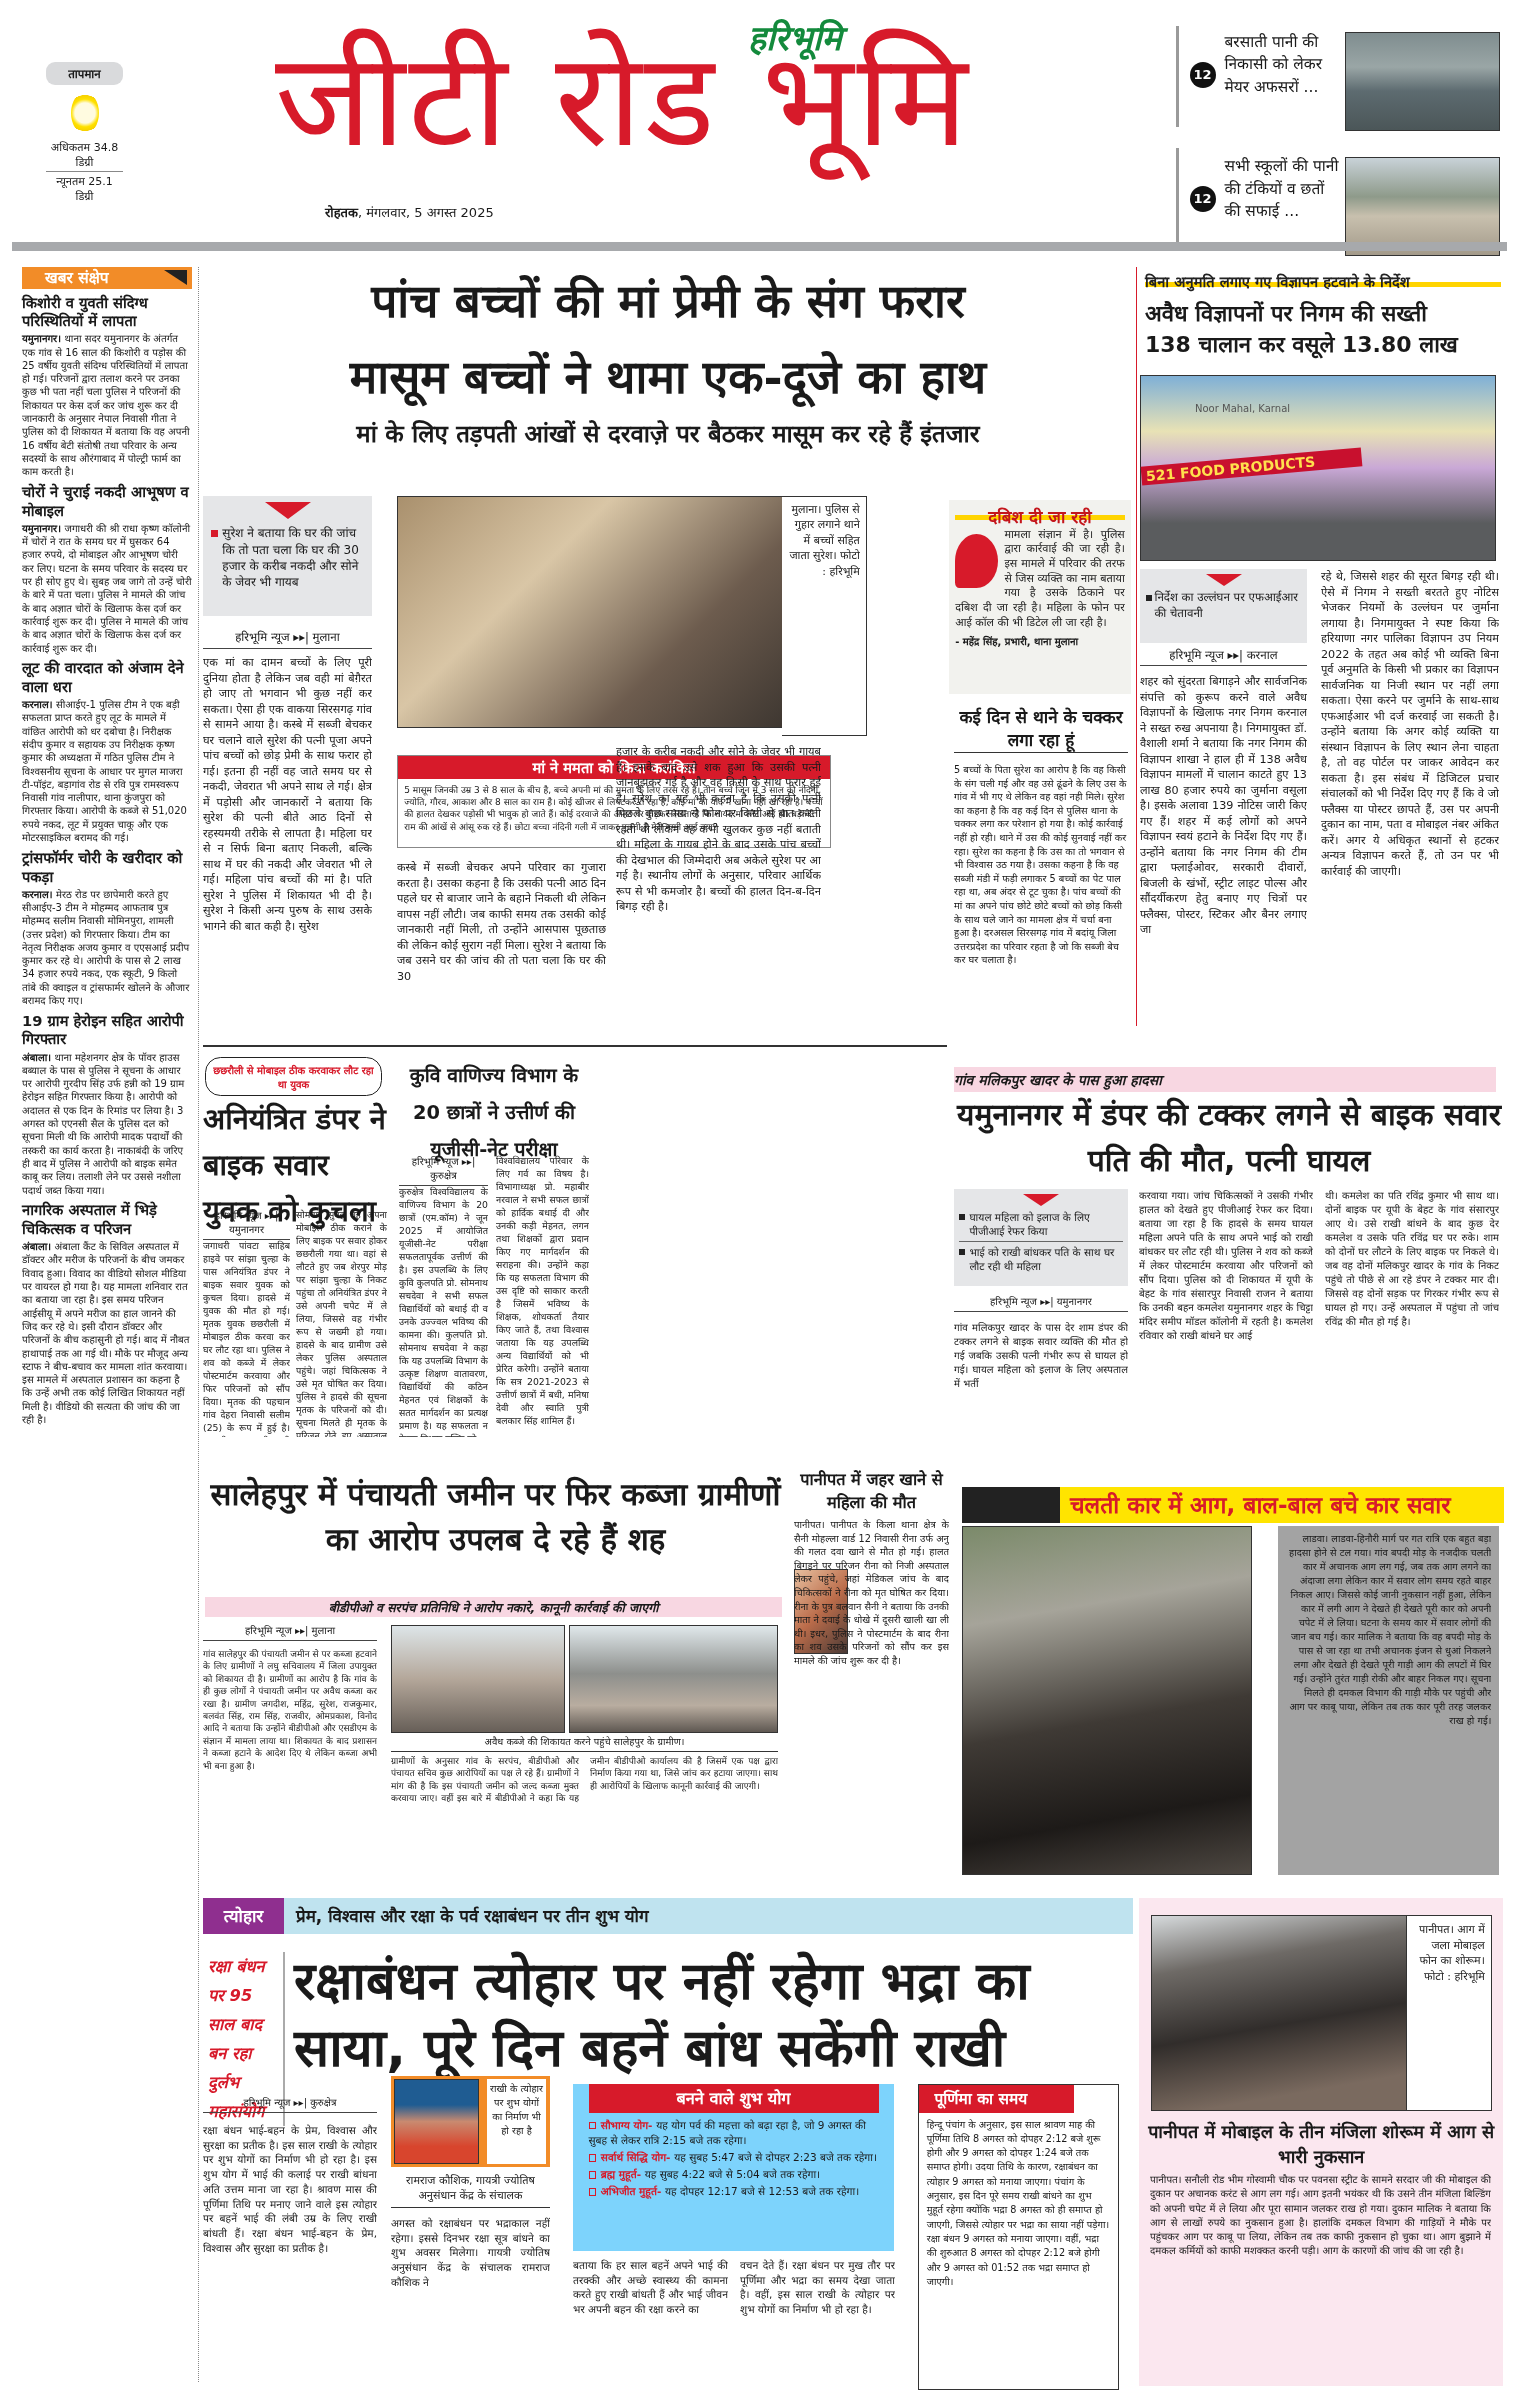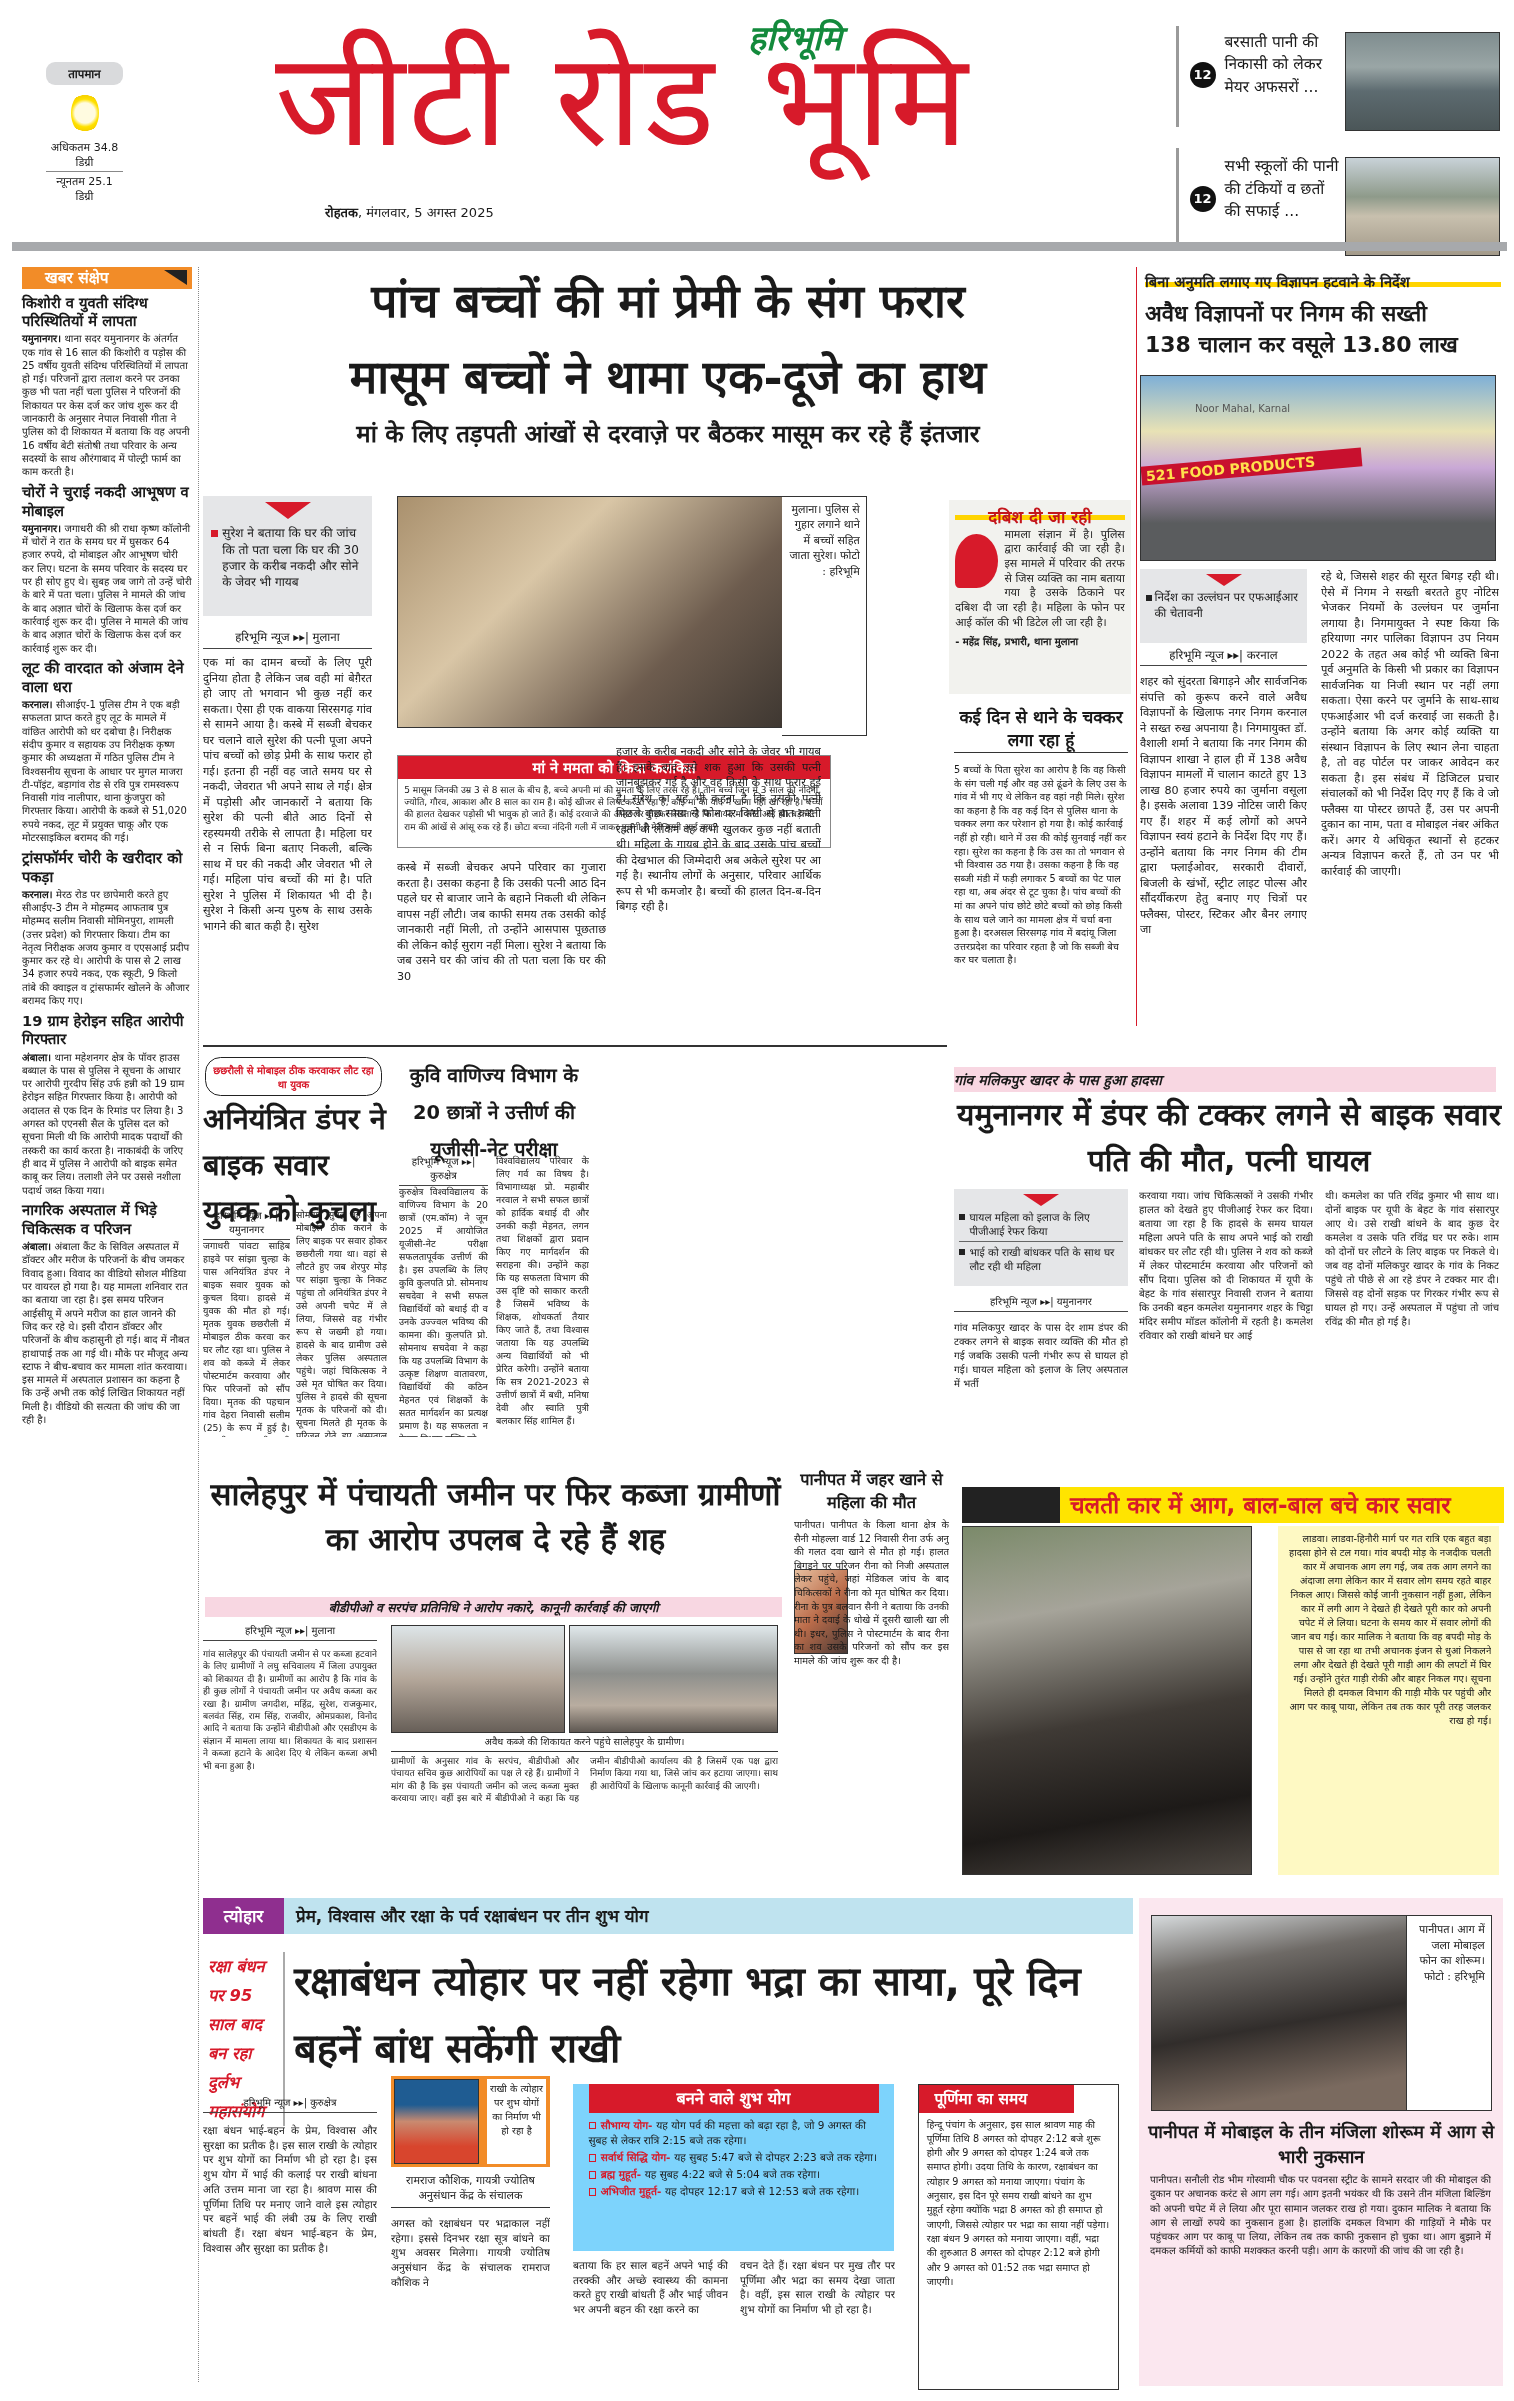--- a/index.html
+++ b/index.html
@@ -179,30 +179,30 @@
 <p class="abs body" style="left:391px;top:1755px;width:387px;height:120px;overflow:hidden;font-size:9px;line-height:12.4px;column-count:2;column-gap:11px">ग्रामीणों के अनुसार गांव के सरपंच, बीडीपीओ और पंचायत सचिव कुछ आरोपियों का पक्ष ले रहे हैं। ग्रामीणों ने मांग की है कि इस पंचायती जमीन को जल्द कब्जा मुक्त करवाया जाए। वहीं इस बारे में बीडीपीओ ने कहा कि यह जमीन बीडीपीओ कार्यालय की है जिसमें एक पक्ष द्वारा निर्माण किया गया था, जिसे जांच कर हटाया जाएगा। साथ ही आरोपियों के खिलाफ कानूनी कार्रवाई की जाएगी।</p>
 
 <div class="abs" style="left:794px;top:1468px;width:155px;font-size:16.3px;line-height:23px;text-align:center;font-weight:bold">पानीपत में जहर खाने से महिला की मौत</div>
 <div class="abs img warm" style="left:794px;top:1569px;width:54px;height:85px;background:linear-gradient(135deg,#e8c0a0,#bb6c4a 50%,#4a3a36)"></div>
 <p class="abs body" style="left:794px;top:1518px;width:155px;height:356px;overflow:hidden;font-size:9.7px;line-height:13.6px;text-indent:0">पानीपत। पानीपत के किला थाना क्षेत्र के सैनी मोहल्ला वार्ड 12 निवासी रीना उर्फ अनु की गलत दवा खाने से मौत हो गई। हालत बिगड़ने पर परिजन रीना को निजी अस्पताल लेकर पहुंचे, जहां मेडिकल जांच के बाद चिकित्सकों ने रीना को मृत घोषित कर दिया। रीना के पुत्र बलवान सैनी ने बताया कि उनकी माता ने दवाई के धोखे में दूसरी खाली खा ली थी। इधर, पुलिस ने पोस्टमार्टम के बाद रीना का शव उसके परिजनों को सौंप कर इस मामले की जांच शुरू कर दी है।</p>
 
 <div class="abs" style="left:962px;top:1487px;width:542px;height:36px;background:linear-gradient(90deg,#222 0,#222 18%,#ffe400 18%)">
   <span style="position:absolute;left:108px;top:1.5px;font-size:23px;line-height:33px;font-weight:bold;color:#d71a2a;white-space:nowrap">चलती कार में आग, बाल-बाल बचे कार सवार</span>
 </div>
 <div class="abs img dark" style="left:962px;top:1526px;width:290px;height:349px;background:linear-gradient(170deg,#7b8a6a,#a6a49a 25%,#3f3a35 55%,#1d1a18 80%,#4e4842)"></div>
-<div class="abs" style="left:1278px;top:1526px;width:221px;height:349px;background:#fef9c3;padding:6.2px 7.7px">
+<div class="abs" style="left:1278px;top:1526px;width:221px;height:349px;background:#a3a3a3;padding:6.2px 7.7px">
   <p style="font-size:9.7px;line-height:14px;text-align:right;height:333px;overflow:hidden">लाडवा। लाडवा-हिनौरी मार्ग पर गत रात्रि एक बहुत बड़ा हादसा होने से टल गया। गांव बपदी मोड़ के नजदीक चलती कार में अचानक आग लग गई, जब तक आग लगने का अंदाजा लगा लेकिन कार में सवार लोग समय रहते बाहर निकल आए। जिससे कोई जानी नुकसान नहीं हुआ, लेकिन कार में लगी आग ने देखते ही देखते पूरी कार को अपनी चपेट में ले लिया। घटना के समय कार में सवार लोगों की जान बच गई। कार मालिक ने बताया कि वह बपदी मोड़ के पास से जा रहा था तभी अचानक इंजन से धुआं निकलने लगा और देखते ही देखते पूरी गाड़ी आग की लपटों में घिर गई। उन्होंने तुरंत गाड़ी रोकी और बाहर निकल गए। सूचना मिलते ही दमकल विभाग की गाड़ी मौके पर पहुंची और आग पर काबू पाया, लेकिन तब तक कार पूरी तरह जलकर राख हो गई।</p>
 </div>
 
 <div class="abs" style="left:203px;top:1898px;width:930px;height:36px;background:#bfe3ef">
   <span style="position:absolute;left:0;top:0;width:81px;height:36px;background:#8f2f8f;color:#fff;font-size:17px;font-weight:bold;text-align:center;line-height:36px">त्योहार</span>
   <span style="position:absolute;left:93px;top:0;font-size:17px;line-height:36px;font-weight:bold;white-space:nowrap">प्रेम, विश्वास और रक्षा के पर्व रक्षाबंधन पर तीन शुभ योग</span>
 </div>
 <div class="abs" style="left:208px;top:1952px;width:77px;font-size:16.3px;line-height:29px;font-weight:bold;font-style:italic;color:#d71a2a;border-right:2.3px solid #aaa;padding-right:4.6px">रक्षा बंधन पर 95 साल बाद बन रहा दुर्लभ महासंयोग</div>
-<div class="abs" style="left:294px;top:1948px;width:837px;font-size:40px;line-height:67px;font-weight:bold;white-space:normal">रक्षाबंधन त्योहार पर नहीं रहेगा भद्रा का साया, पूरे दिन बहनें बांध सकेंगी राखी</div>
+<div class="abs" style="left:294px;top:1948px;width:837px;font-size:52px;line-height:67px;font-weight:bold;white-space:normal">रक्षाबंधन त्योहार पर नहीं रहेगा भद्रा का साया, पूरे दिन बहनें बांध सकेंगी राखी</div>
 
 <div class="abs dateline" style="left:203px;top:2095px;width:174px;font-size:10px">हरिभूमि न्यूज ▸▸| कुरुक्षेत्र</div>
 <p class="abs body" style="left:203px;top:2123px;width:174px;height:263px;overflow:hidden;font-size:10.5px;line-height:14.7px">रक्षा बंधन भाई-बहन के प्रेम, विश्वास और सुरक्षा का प्रतीक है। इस साल राखी के त्योहार पर शुभ योगों का निर्माण भी हो रहा है। इस शुभ योग में भाई की कलाई पर राखी बांधना अति उत्तम माना जा रहा है। श्रावण मास की पूर्णिमा तिथि पर मनाए जाने वाले इस त्योहार पर बहनें भाई की लंबी उम्र के लिए राखी बांधती हैं। रक्षा बंधन भाई-बहन के प्रेम, विश्वास और सुरक्षा का प्रतीक है।</p>
 
 <div class="abs" style="left:391px;top:2076px;width:159px;height:91px;background:#f28c28;padding:3.1px">
   <div class="img warm" style="position:absolute;left:3.1px;top:3.1px;width:85px;height:85px;background:linear-gradient(180deg,#1f5c92 0,#1f5c92 30%,#c98a70 50%,#d8452d 80%)"></div>
   <div style="position:absolute;left:96px;top:3.1px;width:59px;height:85px;background:#fff;font-size:9.7px;line-height:14px;text-align:center;padding:3.1px 1.5px">राखी के त्योहार पर शुभ योगों का निर्माण भी हो रहा है</div>
 </div>
 <div class="abs" style="left:391px;top:2174px;width:159px;font-size:11px;line-height:14.7px;text-align:center;border-bottom:0.8px solid #333;padding-bottom:3.1px">रामराज कौशिक, गायत्री ज्योतिष अनुसंधान केंद्र के संचालक</div>
 <p class="abs body" style="left:391px;top:2216px;width:159px;height:170px;overflow:hidden;font-size:10.5px;line-height:14.7px">अगस्त को रक्षाबंधन पर भद्राकाल नहीं रहेगा। इससे दिनभर रक्षा सूत्र बांधने का शुभ अवसर मिलेगा। गायत्री ज्योतिष अनुसंधान केंद्र के संचालक रामराज कौशिक ने</p>

